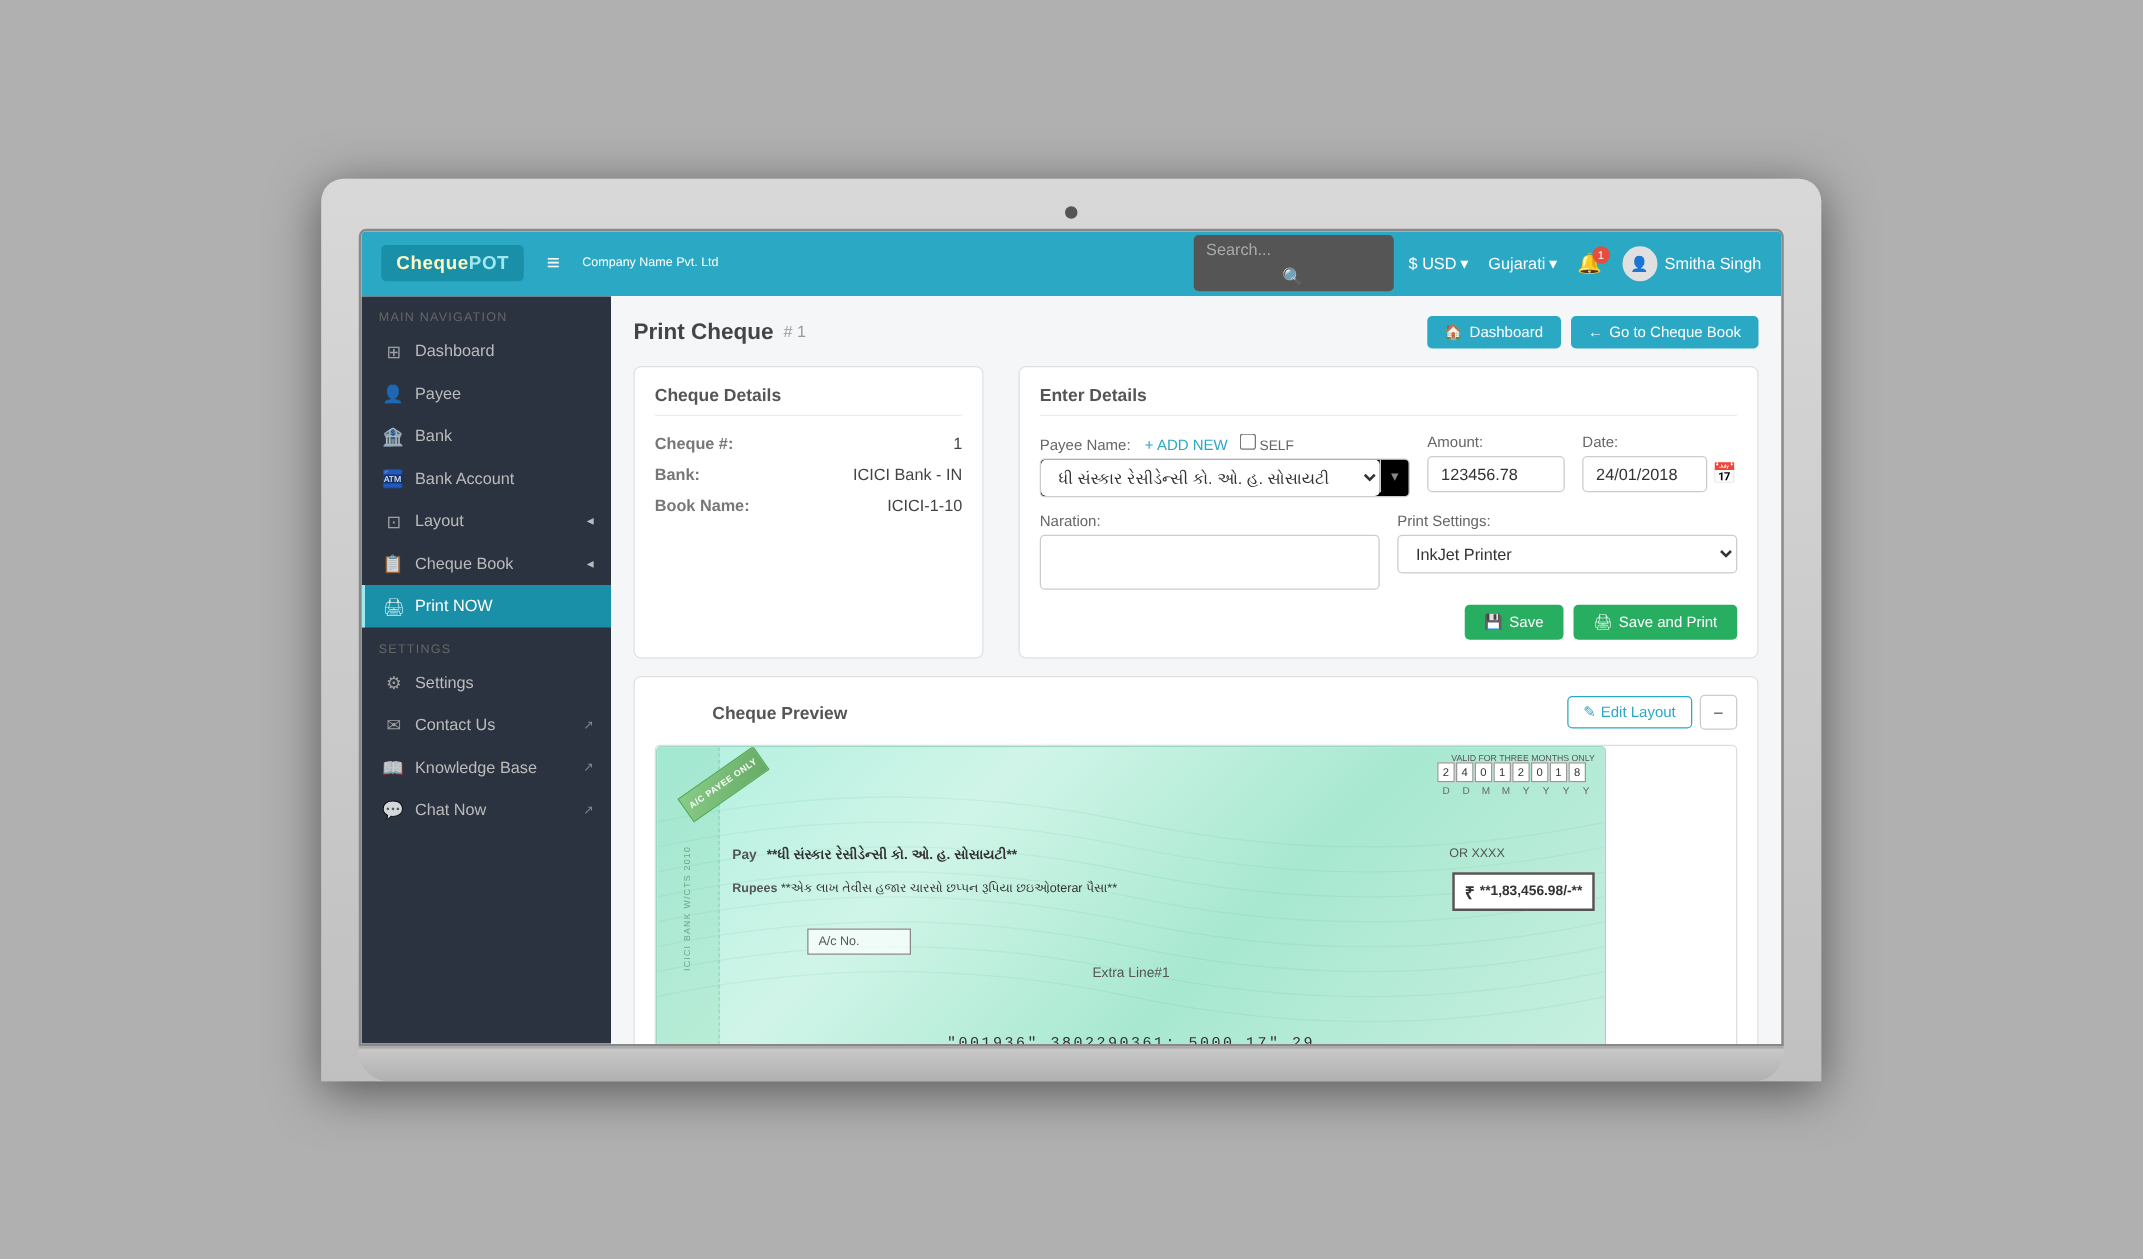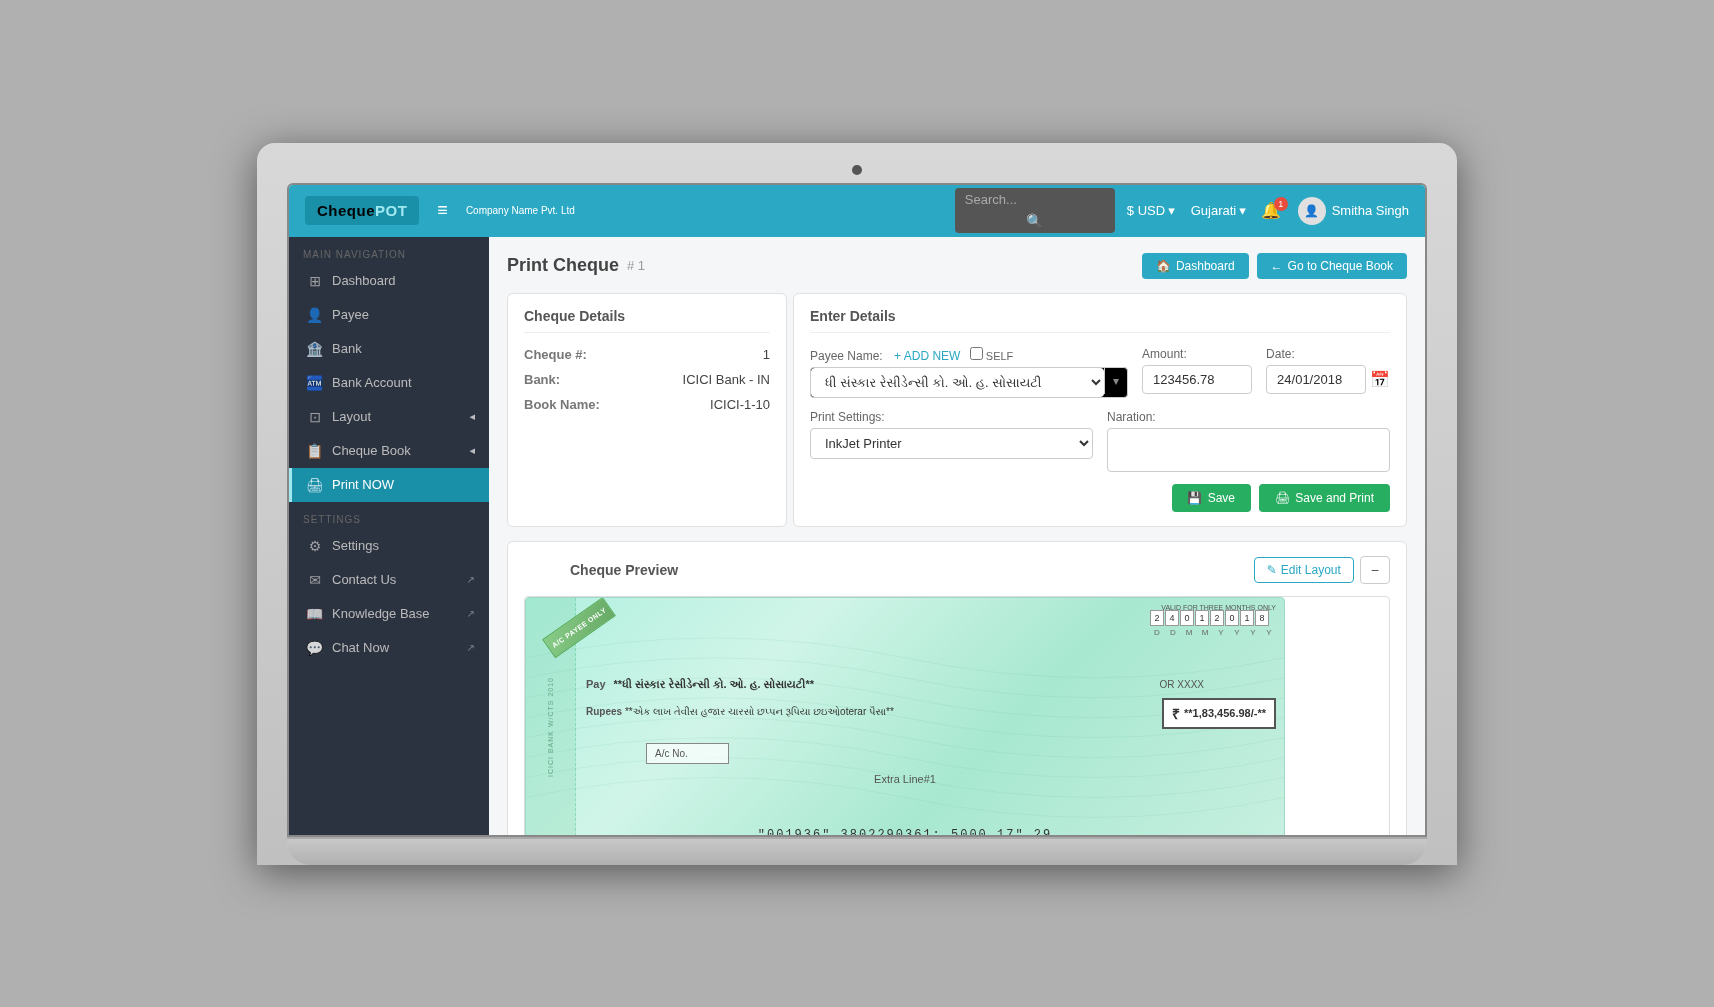--- a/index.html
+++ b/index.html
@@ -58,21 +58,21 @@
     .navbar-brand {
       background: #1a8fa8;
       color: #fff;
       font-weight: 700;
       font-size: 15px;
       padding: 6px 12px;
       border-radius: 4px;
       letter-spacing: 0.5px;
       white-space: nowrap;
     }
-    .navbar-brand span { color: #000000; }
+    .navbar-brand span { color: #fef9c3; }
     .navbar-hamburger {
       color: #fff;
       font-size: 18px;
       cursor: pointer;
       margin-left: 6px;
     }
     .navbar-company {
       color: #fff;
       font-size: 10px;
       font-weight: 500;
@@ -222,21 +222,21 @@
       font-size: 12px;
       cursor: pointer;
       display: flex;
       align-items: center;
       gap: 5px;
     }
 
     
     .cards-row {
       display: flex;
-      gap: 6px;
+      gap: 28px;
       margin-bottom: 14px;
     }
     .card {
       background: #fff;
       border-radius: 6px;
       border: 1px solid #e0e0e0;
       padding: 14px 16px;
     }
     .card-left { width: 280px; flex-shrink: 0; }
     .card-right { flex: 1; }
@@ -690,28 +690,28 @@
                   <label>Date:</label>
                   <div style="display:flex;align-items:center;gap:4px">
                     <input type="text" style="width: 100px;" value="24/01/2018">
                     <span style="font-size:16px;color:#888;cursor:pointer">📅</span>
                   </div>
                 </div>
               </div>
 
               <div class="form-row">
                 <div class="form-group" style="flex:1">
+                  <label>Naration:</label>
+                  <textarea rows="2" style="width: 100%; min-width: 200px;"></textarea>
+                </div>
+                <div class="form-group" style="flex:1">
                   <label>Print Settings:</label>
                   <select style="width:100%">
                     <option>InkJet Printer</option>
                   </select>
-                </div>
-                <div class="form-group" style="flex:1">
-                  <label>Naration:</label>
-                  <textarea rows="2" style="width: 100%; min-width: 200px;"></textarea>
                 </div>
               </div>
 
               <div class="form-actions">
                 <button class="btn-green">
                   <span>💾</span>
                   <span>Save</span>
                 </button>
                 <button class="btn-green">
                   <span>🖨</span>

